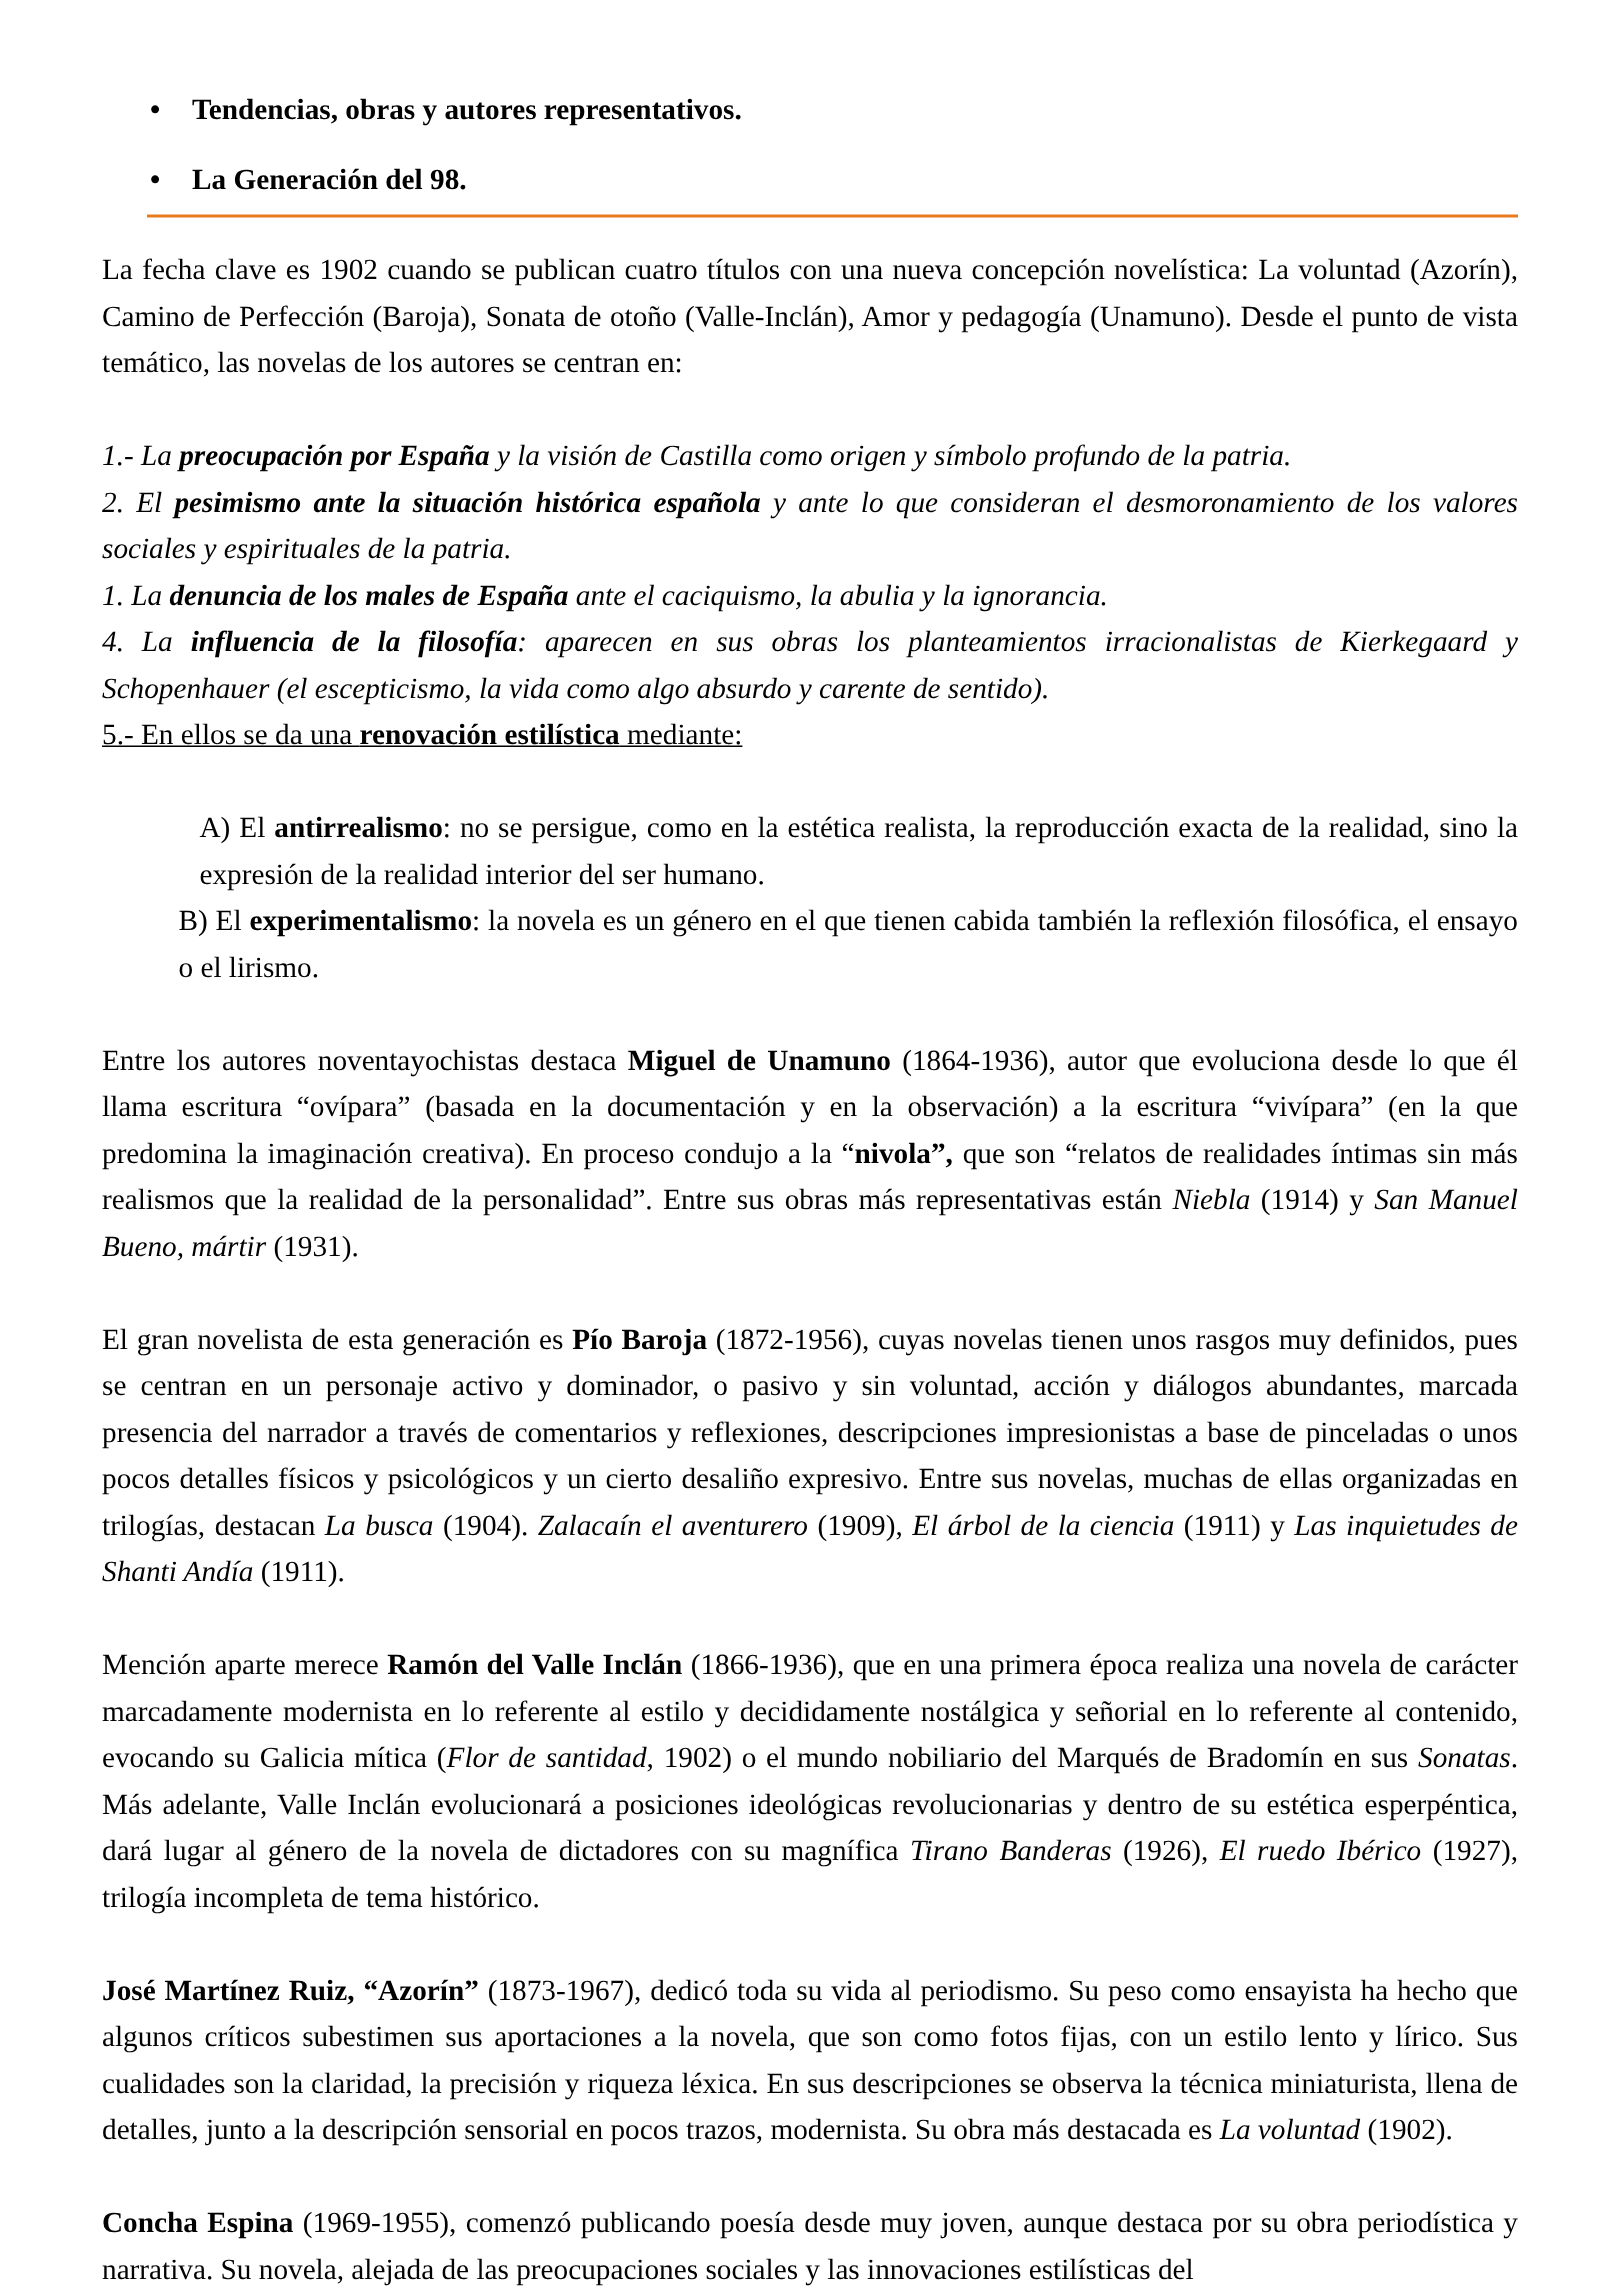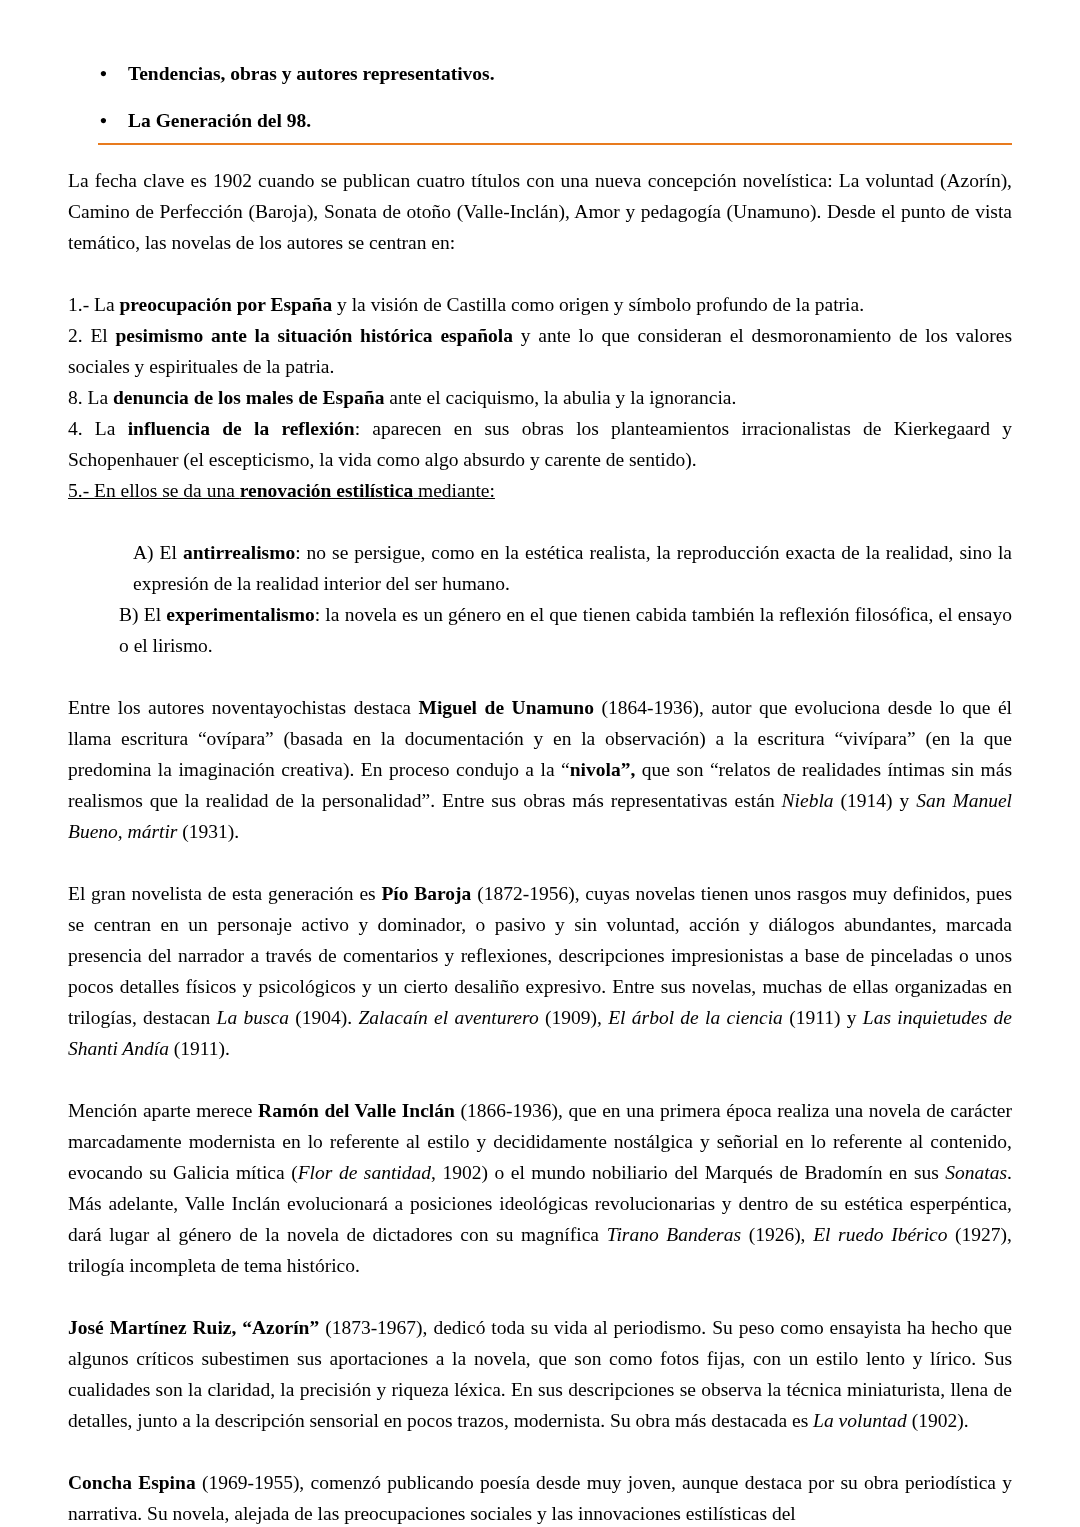--- a/index.html
+++ b/index.html
@@ -38,41 +38,41 @@
   ul.bullets li.ruled {
     margin-bottom: 0;
     padding-bottom: 7px;
     border-bottom: 2px solid #a3a3a3;
   }
   .content p {
     text-align: justify;
     margin: 0;
   }
   .content p.p      { margin: 0 0 31px 0; }
-  .content p.item   { margin: 0; }
+  .content p.item   { margin: 0; font-style: italic; }
   .content p.item-end { margin: 0 0 31px 0; text-decoration: underline; }
   .content p.sub    { margin: 0 0 0 65px; }
   .content p.sub-end{ margin: 0 0 31px 51px; }
   .content strong { font-weight: bold; }
   .content em { font-style: italic; }
 </style>
 </head>
 <body>
 
 <div class="page">
   <ul class="bullets">
       <li><span>Tendencias, obras y autores representativos.</span></li>
       <li class="ruled" style="border-bottom-color: rgb(232, 123, 30);"><span>La Generación del 98.</span></li>
     </ul>
   <div class="content">
       <p class="p"><span>La fecha clave es 1902 cuando se publican cuatro títulos con una nueva concepción novelística: La voluntad (Azorín), Camino de Perfección (Baroja), Sonata de otoño (Valle-Inclán), Amor y pedagogía (Unamuno). Desde el punto de vista temático, las novelas de los autores se centran en:</span></p>
       <p class="item"><span>1.- La </span><strong>preocupación por España</strong><span> y la visión de Castilla como origen y símbolo profundo de la patria.</span></p>
       <p class="item"><span>2. El </span><strong>pesimismo ante la situación histórica española</strong><span> y ante lo que consideran el desmoronamiento de los valores sociales y espirituales de la patria.</span></p>
-      <p class="item"><span>8. La </span><strong>denuncia de los males de España</strong><span> ante el caciquismo, la abulia y la ignorancia.</span></p>
-      <p class="item"><span>4. La </span><strong>influencia de la reflexión</strong><span>: aparecen en sus obras los planteamientos irracionalistas de Kierkegaard y Schopenhauer (el escepticismo, la vida como algo absurdo y carente de sentido).</span></p>
+      <p class="item"><span>1. La </span><strong>denuncia de los males de España</strong><span> ante el caciquismo, la abulia y la ignorancia.</span></p>
+      <p class="item"><span>4. La </span><strong>influencia de la filosofía</strong><span>: aparecen en sus obras los planteamientos irracionalistas de Kierkegaard y Schopenhauer (el escepticismo, la vida como algo absurdo y carente de sentido).</span></p>
       <p class="item-end"><span>5.- En ellos se da una </span><strong>renovación estilística</strong><span> mediante:</span></p>
       <p class="sub"><span>A) El </span><strong>antirrealismo</strong><span>: no se persigue, como en la estética realista, la reproducción exacta de la realidad, sino la expresión de la realidad interior del ser humano.</span></p>
       <p class="sub-end"><span>B) El </span><strong>experimentalismo</strong><span>: la novela es un género en el que tienen cabida también la reflexión filosófica, el ensayo o el lirismo.</span></p>
       <p class="p"><span>Entre los autores noventayochistas destaca </span><strong>Miguel de Unamuno</strong><span> (1864-1936), autor que evoluciona desde lo que él llama escritura “ovípara” (basada en la documentación y en la observación) a la escritura “vivípara” (en la que predomina la imaginación creativa). En proceso condujo a la “</span><strong>nivola”,</strong><span> que son “relatos de realidades íntimas sin más realismos que la realidad de la personalidad”. Entre sus obras más representativas están </span><em>Niebla</em><span> (1914) y </span><em>San Manuel Bueno, mártir</em><span> (1931).</span></p>
       <p class="p"><span>El gran novelista de esta generación es </span><strong>Pío Baroja</strong><span> (1872-1956), cuyas novelas tienen unos rasgos muy definidos, pues se centran en un personaje activo y dominador, o pasivo y sin voluntad, acción y diálogos abundantes, marcada presencia del narrador a través de comentarios y reflexiones, descripciones impresionistas a base de pinceladas o unos pocos detalles físicos y psicológicos y un cierto desaliño expresivo. Entre sus novelas, muchas de ellas organizadas en trilogías, destacan </span><em>La busca</em><span> (1904). </span><em>Zalacaín el aventurero</em><span> (1909), </span><em>El árbol de la ciencia</em><span> (1911) y </span><em>Las inquietudes de Shanti Andía</em><span> (1911).</span></p>
       <p class="p"><span>Mención aparte merece </span><strong>Ramón del Valle Inclán</strong><span> (1866-1936), que en una primera época realiza una novela de carácter marcadamente modernista en lo referente al estilo y decididamente nostálgica y señorial en lo referente al contenido, evocando su Galicia mítica (</span><em>Flor de santidad</em><span>, 1902) o el mundo nobiliario del Marqués de Bradomín en sus </span><em>Sonatas</em><span>. Más adelante, Valle Inclán evolucionará a posiciones ideológicas revolucionarias y dentro de su estética esperpéntica, dará lugar al género de la novela de dictadores con su magnífica </span><em>Tirano Banderas</em><span> (1926), </span><em>El ruedo Ibérico</em><span> (1927), trilogía incompleta de tema histórico.</span></p>
       <p class="p"><strong>José Martínez Ruiz, “Azorín”</strong><span> (1873-1967), dedicó toda su vida al periodismo. Su peso como ensayista ha hecho que algunos críticos subestimen sus aportaciones a la novela, que son como fotos fijas, con un estilo lento y lírico. Sus cualidades son la claridad, la precisión y riqueza léxica. En sus descripciones se observa la técnica miniaturista, llena de detalles, junto a la descripción sensorial en pocos trazos, modernista. Su obra más destacada es </span><em>La voluntad</em><span> (1902).</span></p>
       <p class="p"><strong>Concha Espina</strong><span> (1969-1955), comenzó publicando poesía desde muy joven, aunque destaca por su obra periodística y narrativa. Su novela, alejada de las preocupaciones sociales y las innovaciones estilísticas del</span></p>
     </div>
 </div>

